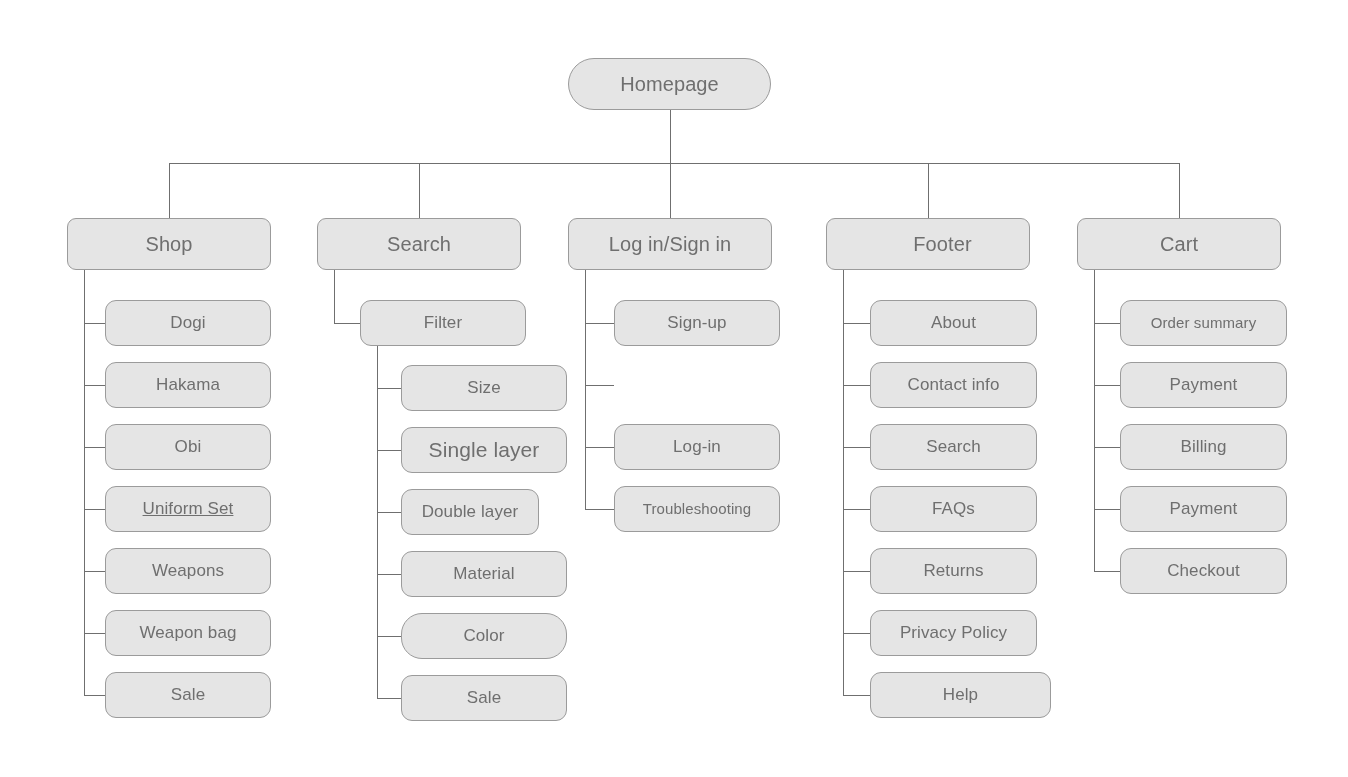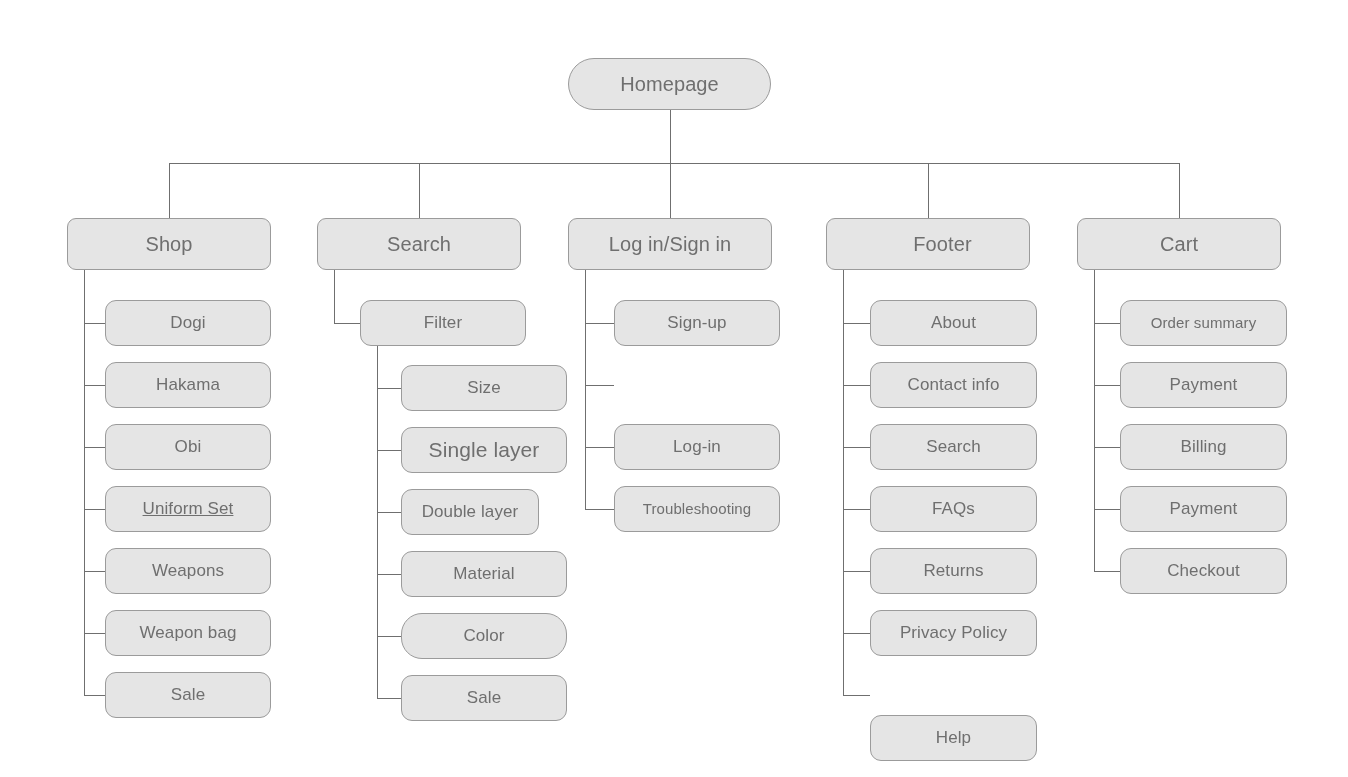--- a/index.html
+++ b/index.html
@@ -187,21 +187,21 @@
     </div>
     <div class="node level3" style="left: 870px; top: 486px; width: 167px; height: 46px; font-size: 17px;">
       <span class="node-label">FAQs</span>
     </div>
     <div class="node level3" style="left: 870px; top: 548px; width: 167px; height: 46px; font-size: 17px;">
       <span class="node-label">Returns</span>
     </div>
     <div class="node level3" style="left: 870px; top: 610px; width: 167px; height: 46px; font-size: 17px;">
       <span class="node-label">Privacy Policy</span>
     </div>
-    <div class="node level3" style="left: 870px; top: 672px; width: 167px; height: 46px; font-size: 17px; margin-top: 43px;">
+    <div class="node level3" style="left: 870px; top: 672px; width: 181px; height: 46px; font-size: 17px;">
       <span class="node-label">Help</span>
     </div>
     <div class="node level2" style="left: 1077px; top: 218px; width: 204px; height: 52px; font-size: 20px;">
       <span class="node-label">Cart</span>
     </div>
     <div class="node level3" style="left: 1120px; top: 300px; width: 167px; height: 46px; font-size: 15px;">
       <span class="node-label">Order summary</span>
     </div>
     <div class="node level3" style="left: 1120px; top: 424px; width: 167px; height: 46px; font-size: 17px;">
       <span class="node-label">Billing</span>

